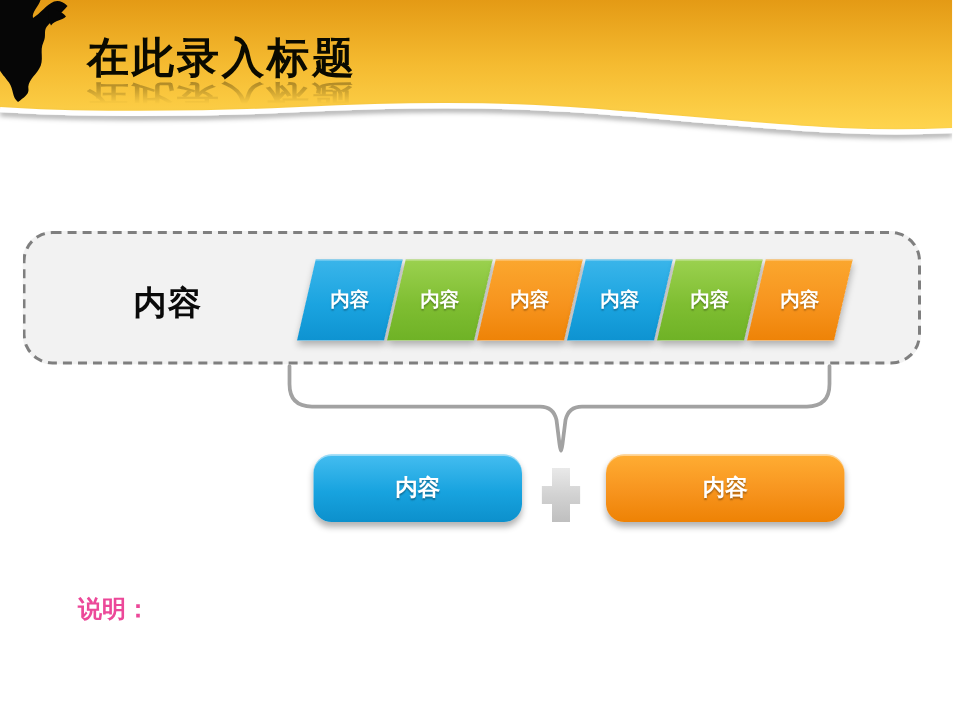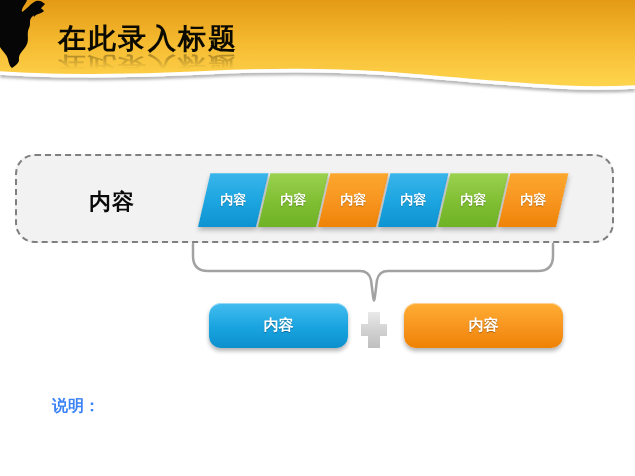--- a/index.html
+++ b/index.html
@@ -60,21 +60,21 @@
   .btn-orange{left:404px;width:159px;background:linear-gradient(180deg,#ffad33 0%,#f7941e 55%,#ee8204 100%);}
   .plus-icon{
     position:absolute;left:361px;top:312px;width:26px;height:36px;z-index:3;
     background:linear-gradient(180deg,#e9e9e9 0%,#d2d2d2 50%,#bfbfbf 100%);
     clip-path:polygon(26.9% 0,73.1% 0,73.1% 33.3%,100% 33.3%,100% 66.7%,73.1% 66.7%,
                       73.1% 100%,26.9% 100%,26.9% 66.7%,0 66.7%,0 33.3%,26.9% 33.3%);
   }
   
   .note-label{
     position:absolute;left:52px;top:396px;
-    font-size:16px;font-weight:bold;color:#3b82f6;
+    font-size:16px;font-weight:bold;color:#ec4899;
   }
 </style>
 </head>
 <body>
 
 <div class="slide">
 
   <svg class="header-svg" width="635" height="100" viewBox="0 0 635 100">
     <defs>
       <linearGradient id="hdrGrad" x1="0" y1="0" x2="0" y2="1">

